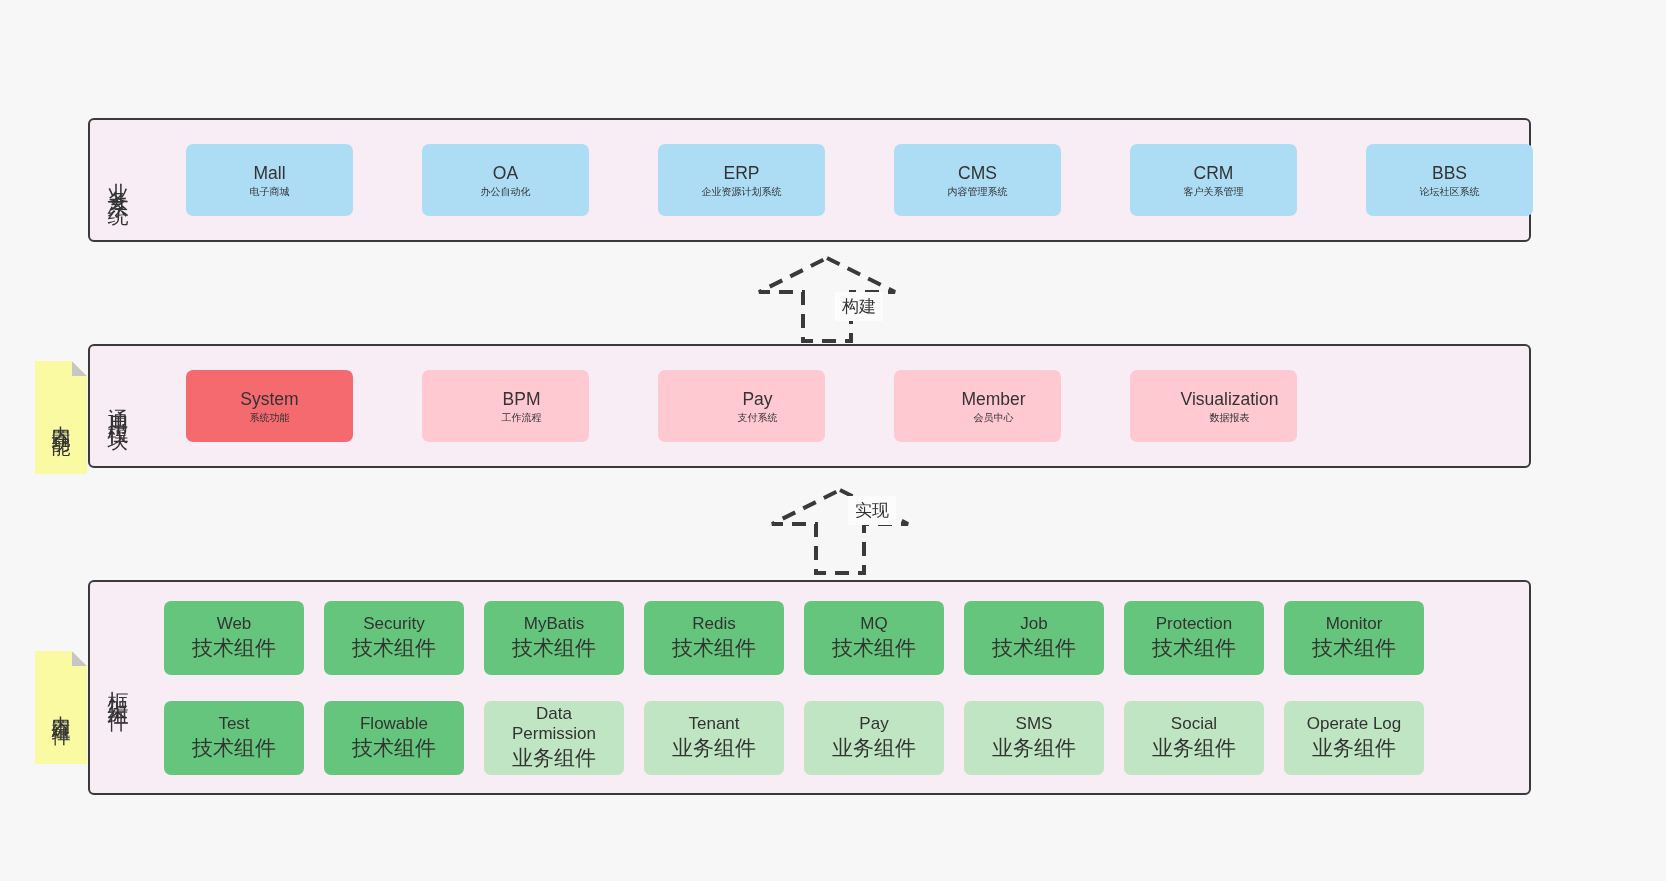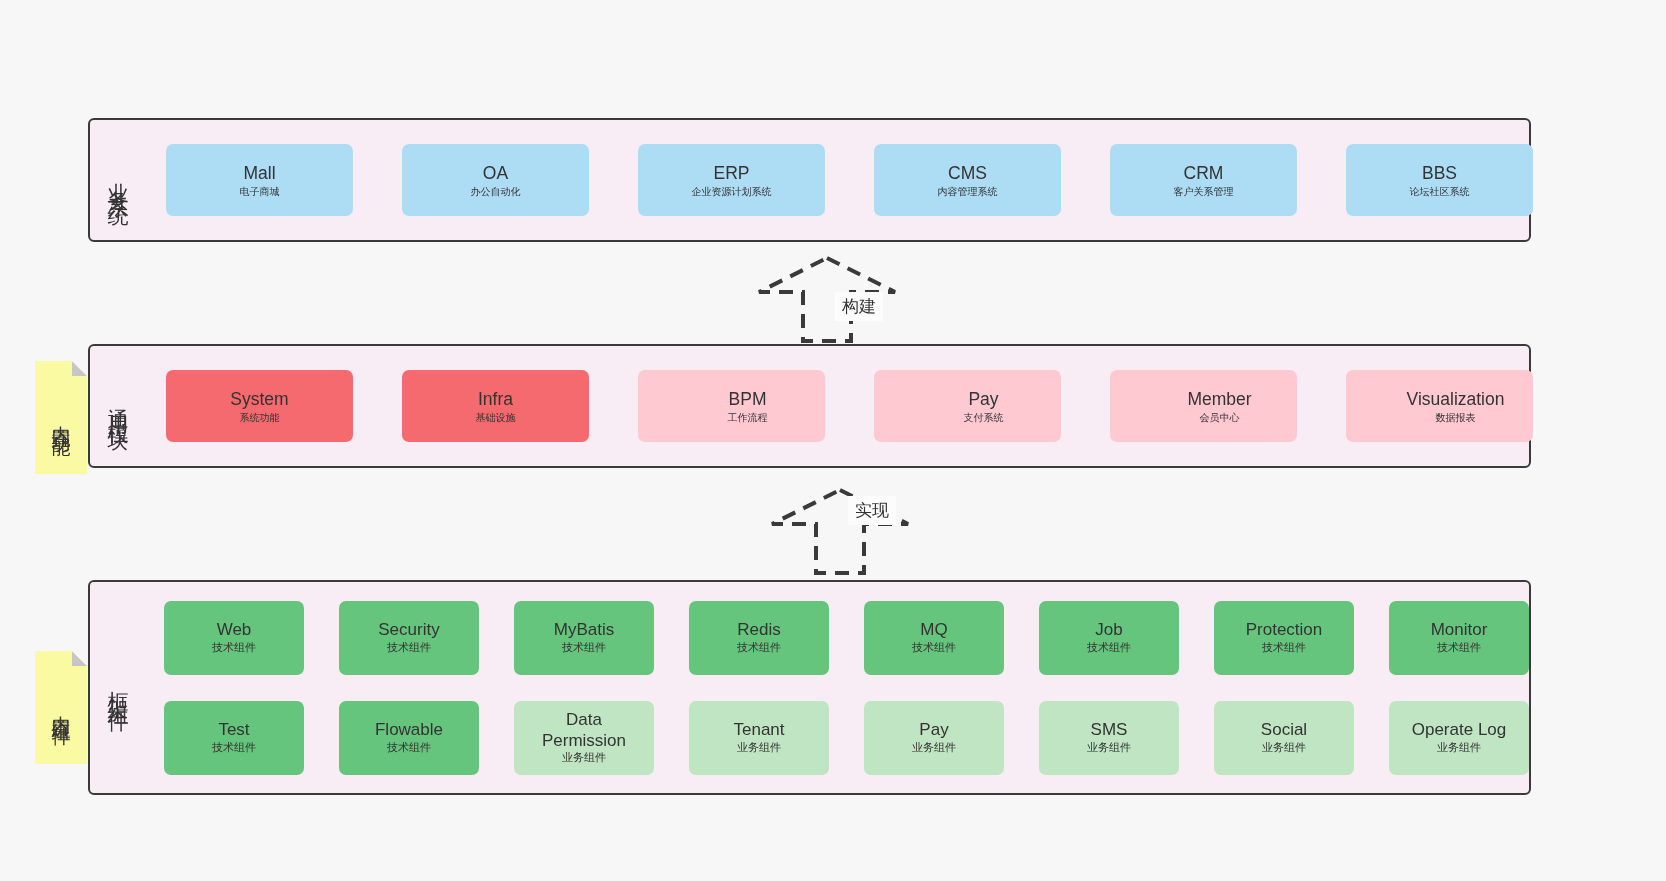--- a/index.html
+++ b/index.html
@@ -29,36 +29,36 @@
     font-size:21px;
     letter-spacing:7px;
     color:#333;
     margin-left:14px;
     white-space:nowrap;
     flex:none;
   }
 
   
   .boxes6 { display:flex; gap:49px; margin-left:34px; flex:none; }
-  .boxes8 { display:flex; gap:35px; margin-left:32px; flex:none; }
+  .boxes8 { display:flex; gap:20px; margin-left:32px; flex:none; }
   .box {
     border-radius:7px;
     display:flex;
     flex-direction:column;
     align-items:center;
     justify-content:center;
     text-align:center;
     line-height:1.32;
   }
   .box .t { font-size:17.5px; }
   .box .s { font-size:10px; }
-  .b6 { width:187px; height:72px; }
+  .b6 { width:167px; height:72px;margin-left:20px; }
   .b8 { width:140px; height:74px; padding:0 11px; }
   .b8 .t { font-size:17px; line-height:1.2; }
-  .b8 .s { font-size:11px; line-height:1.25; }
+  .b8 .s { font-size:21px; line-height:1.25; }
 
   .blue        { background:#addcf5; }
   .red         { background:#f56a6e; }
   .pink        { background:#ffc9d2;padding-left:32px; }
   .green-dark  { background:#66c57d; }
   .green-light { background:#bfe5c2; }
 
   
   .sticky {
     position:absolute;
@@ -144,24 +144,20 @@
   <div class="sticky" style="top:361px;">
     <span>内置功能</span>
   </div>
   <section class="container" style="top:344px; height:124px;">
     <div class="side-label">通用模块</div>
     <div class="boxes6">
       <div class="box b6 red">
         <div class="t">System</div>
         <div class="s">系统功能</div>
       </div>
-      <div class="box b6 red">
-        <div class="t">Infra</div>
-        <div class="s">基础设施</div>
-      </div>
       <div class="box b6 pink">
         <div class="t">BPM</div>
         <div class="s">工作流程</div>
       </div>
       <div class="box b6 pink">
         <div class="t">Pay</div>
         <div class="s">支付系统</div>
       </div>
       <div class="box b6 pink">
         <div class="t">Member</div>

